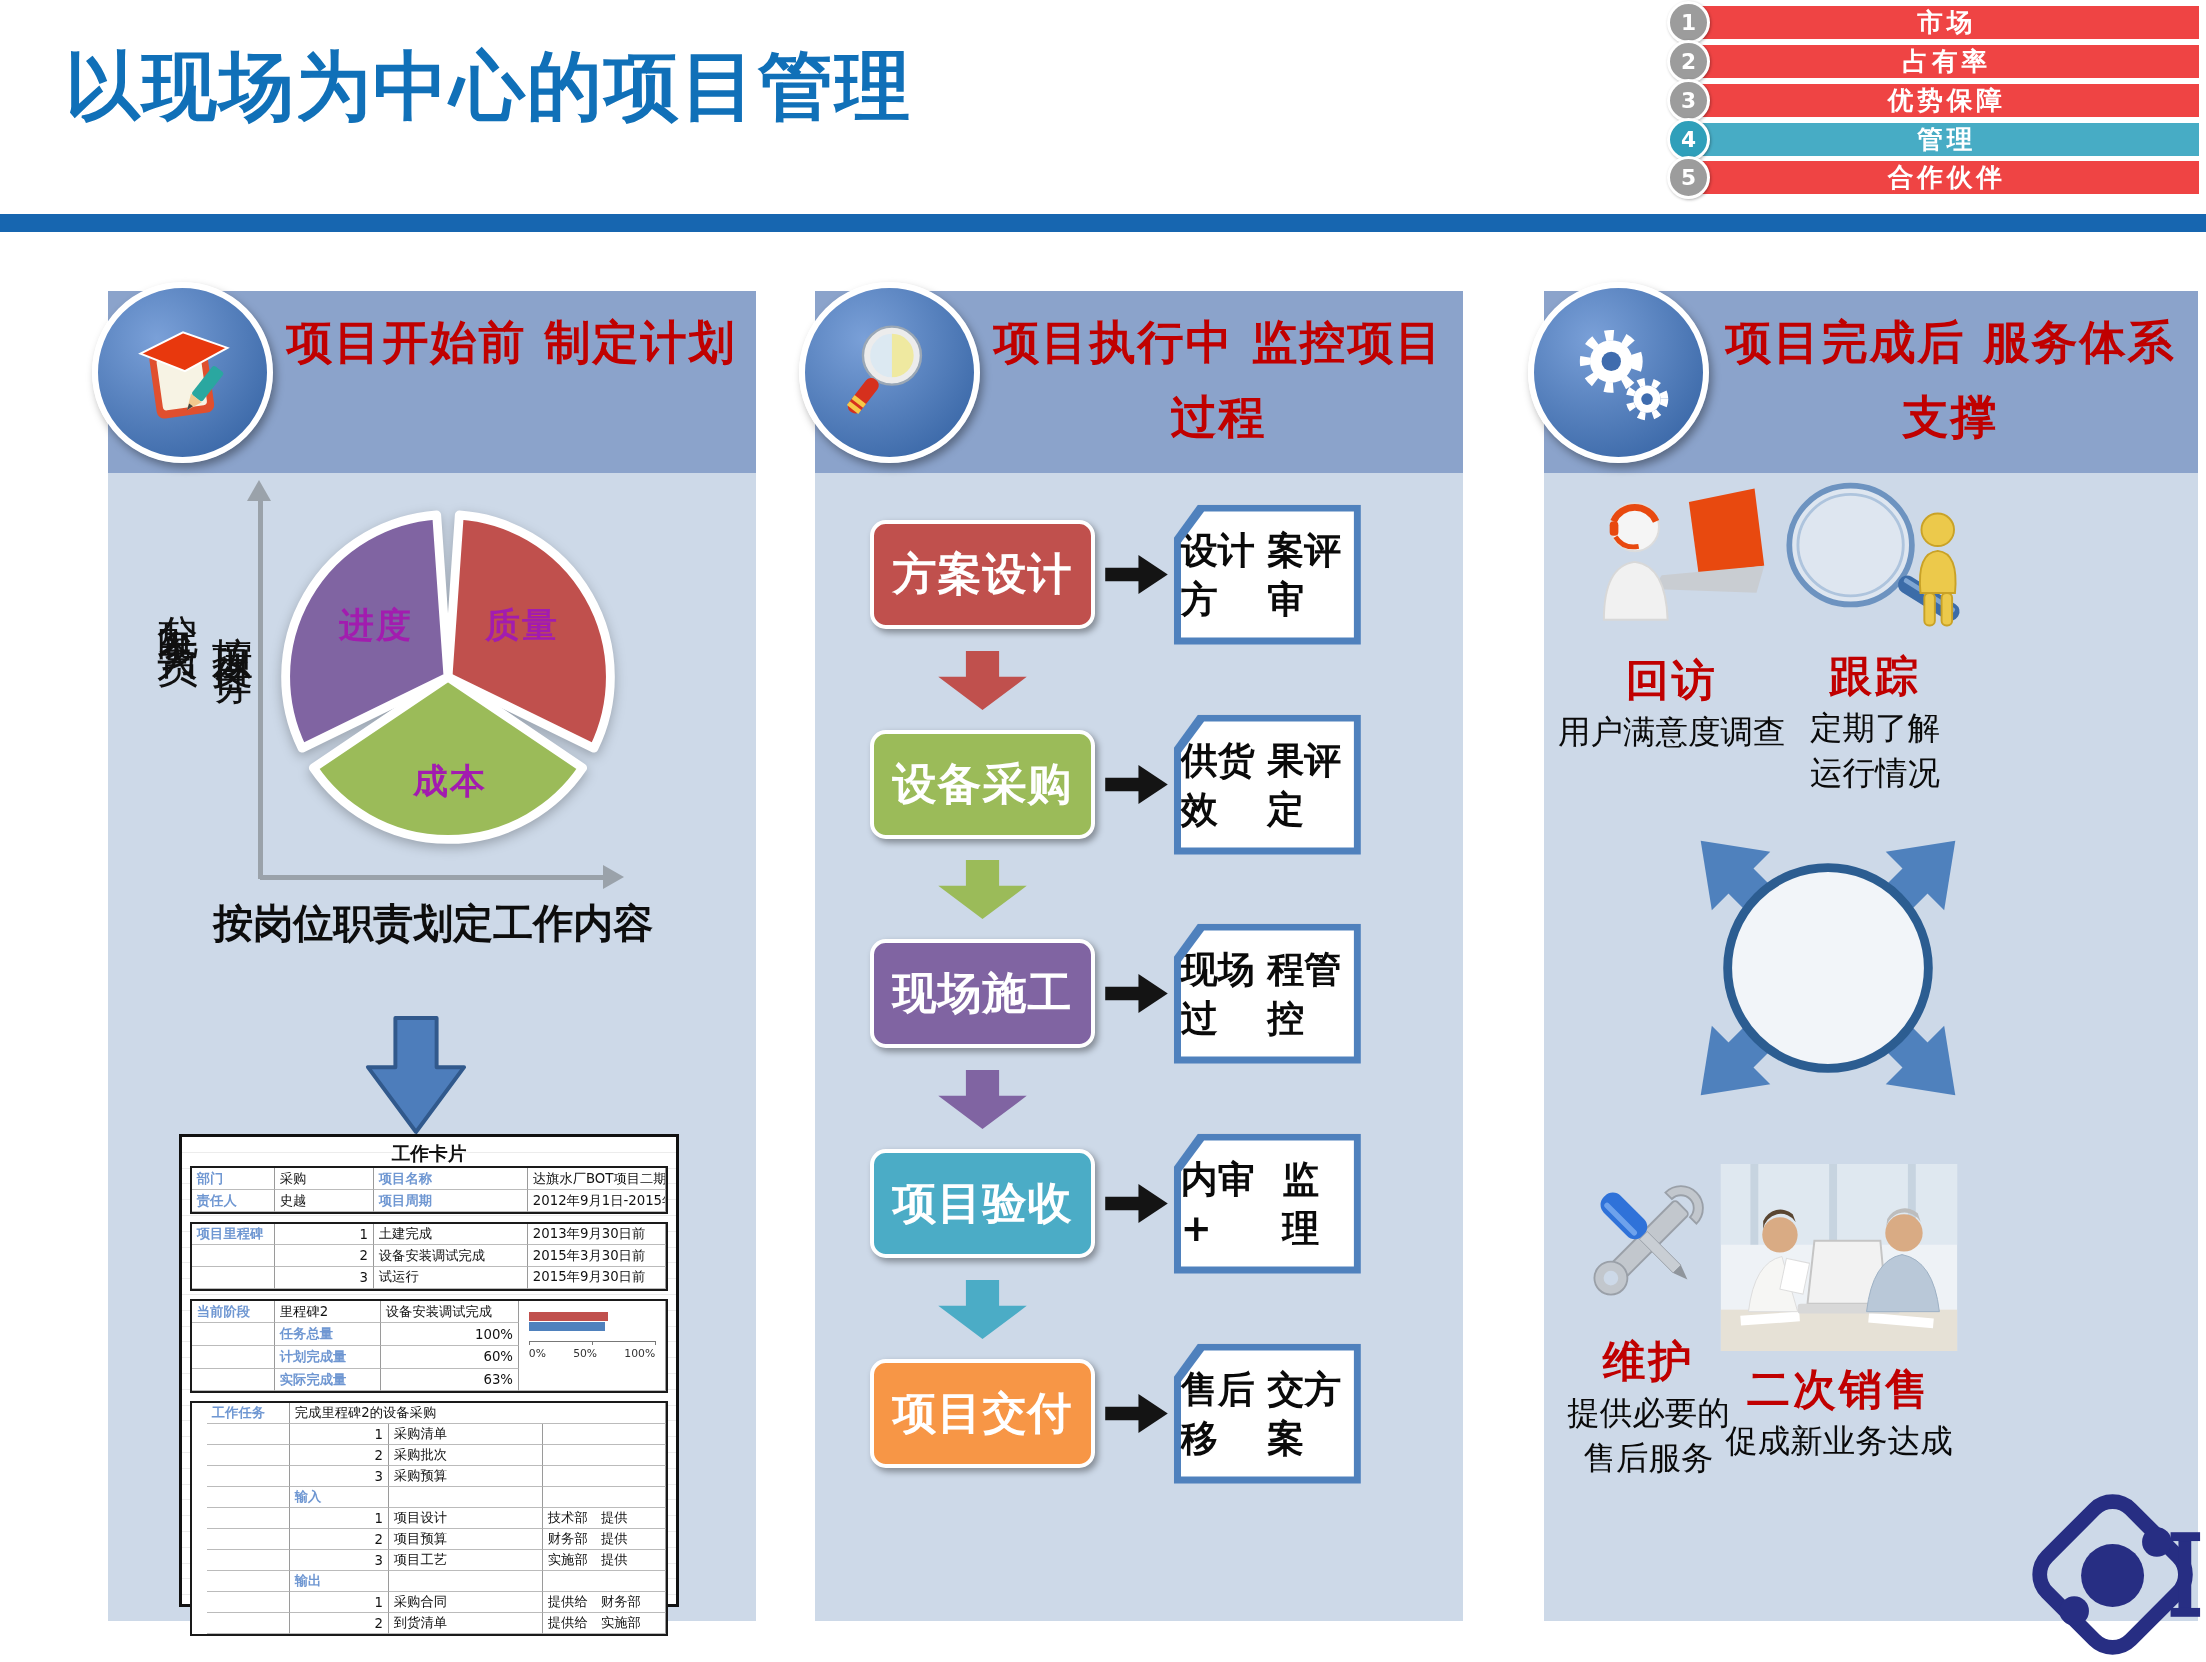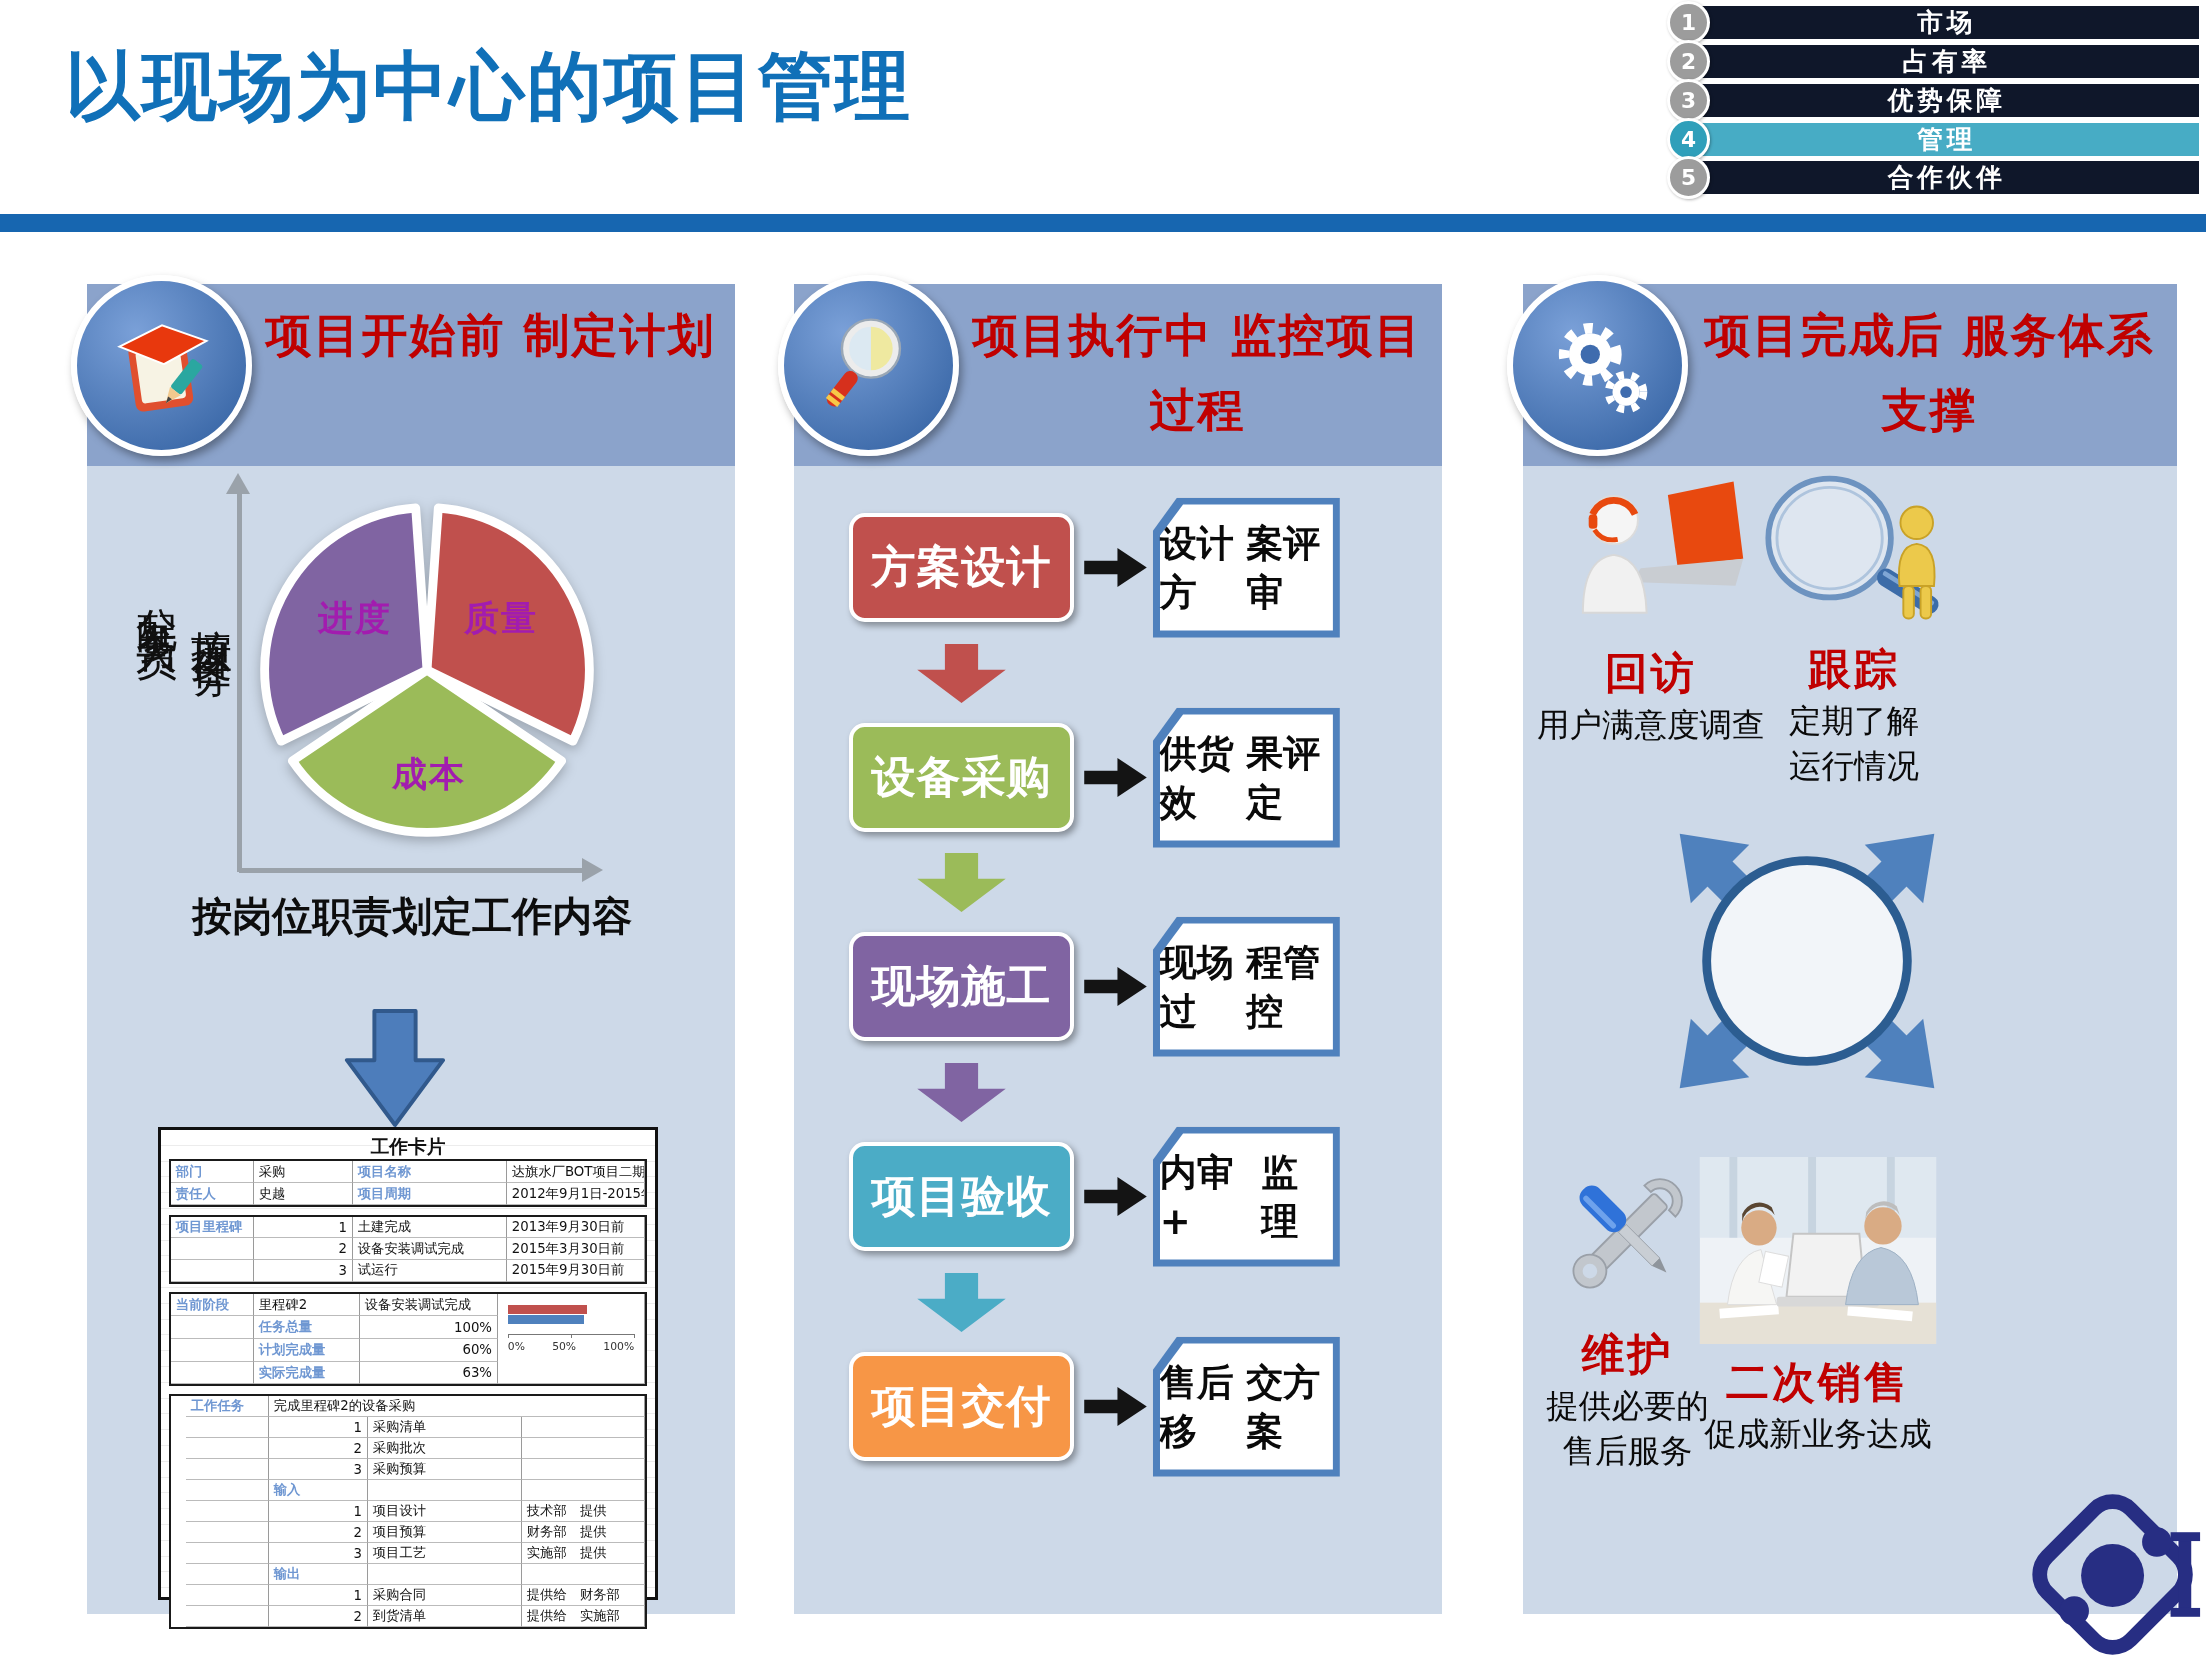--- a/index.html
+++ b/index.html
@@ -7,27 +7,27 @@
   .slide{position:relative;width:2207px;height:1663px;background:#fff;overflow:hidden;}
 
   
   .title{position:absolute;left:65px;top:37px;font-size:75px;font-weight:800;color:#1070b8;letter-spacing:2px;}
   .rule{position:absolute;left:0;top:214px;width:100%;height:17.7px;background:#1766b0;}
   .nav{position:absolute;top:5.9px;right:7.9px;width:532px;}
   .nav-item{display:flex;align-items:center;height:33px;margin-bottom:5.9px;}
   .nav-num{width:37px;height:37px;border-radius:50%;background:#9c9c9c;border:3px solid #fff;color:#fff;
     font-weight:700;font-size:21.7px;display:flex;align-items:center;justify-content:center;z-index:1;
     box-shadow:1px 1px 3px rgba(0,0,0,.3);flex:0 0 37px;}
-  .nav-bar{flex:1;height:33px;margin-left:-15.8px;background:#0f172a;color:#fff;font-weight:700;font-size:25.6px;
+  .nav-bar{flex:1;height:33px;margin-left:-15.8px;background:#ef4444;color:#fff;font-weight:700;font-size:25.6px;
     display:flex;align-items:center;justify-content:center;letter-spacing:3.9px;}
   .nav-item.active .nav-num{background:#2f9fba;}
   .nav-item.active .nav-bar{background:#47acc5;}
 
   
-  .panel{position:absolute;top:284px;height:1330px;background:#cdd9e8;}
+  .panel{position:absolute;top:291px;height:1330px;background:#cdd9e8;margin-left:21px;}
   .p1{left:87px;width:648px;}
   .p2{left:794px;width:648px;}
   .p3{left:1523px;width:654px;}
   .phead{position:absolute;left:0;top:0;width:100%;height:182px;background:#8ba3cb;}
   .picon{position:absolute;left:-15.8px;top:-8.9px;width:169px;height:169px;border-radius:50%;
     background:radial-gradient(circle at 35% 30%,#7aa0d8,#2e5d9e);border:6.9px solid #fff;
     box-shadow:3px 4.9px 8.9px rgba(0,0,0,.35);display:flex;align-items:center;justify-content:center;z-index:2;}
   .ptitle{position:absolute;left:167px;right:7.9px;top:13.8px;height:156px;color:#c00000;font-weight:800;
     font-size:46px;line-height:75px;text-align:center;letter-spacing:2px;}
 

